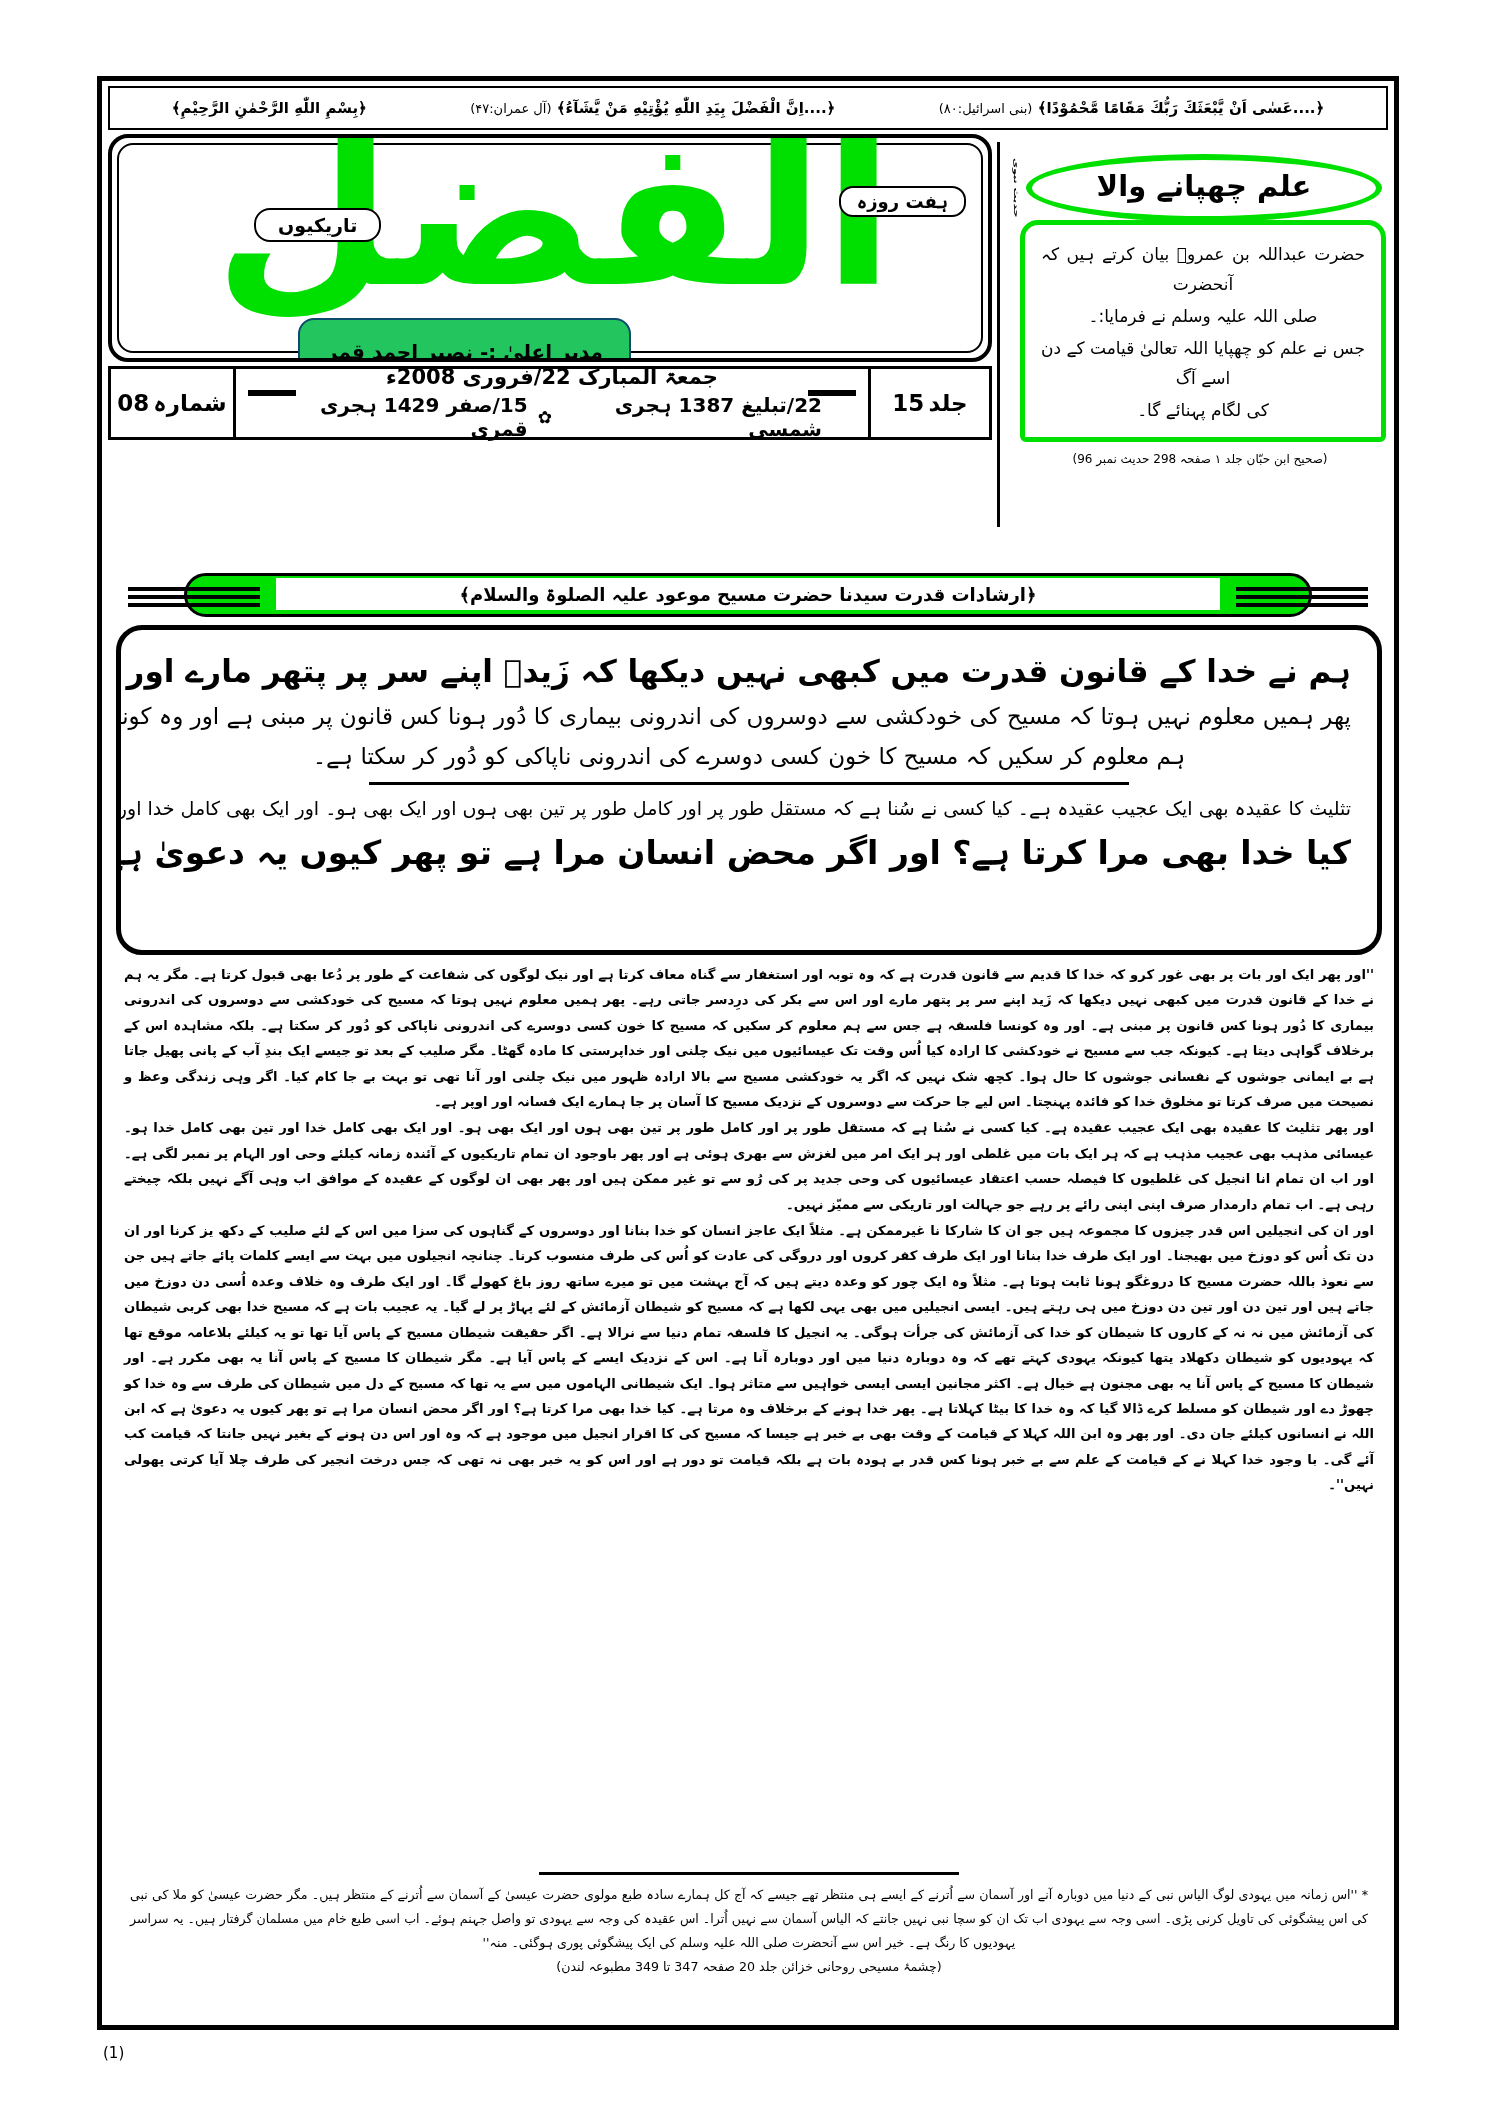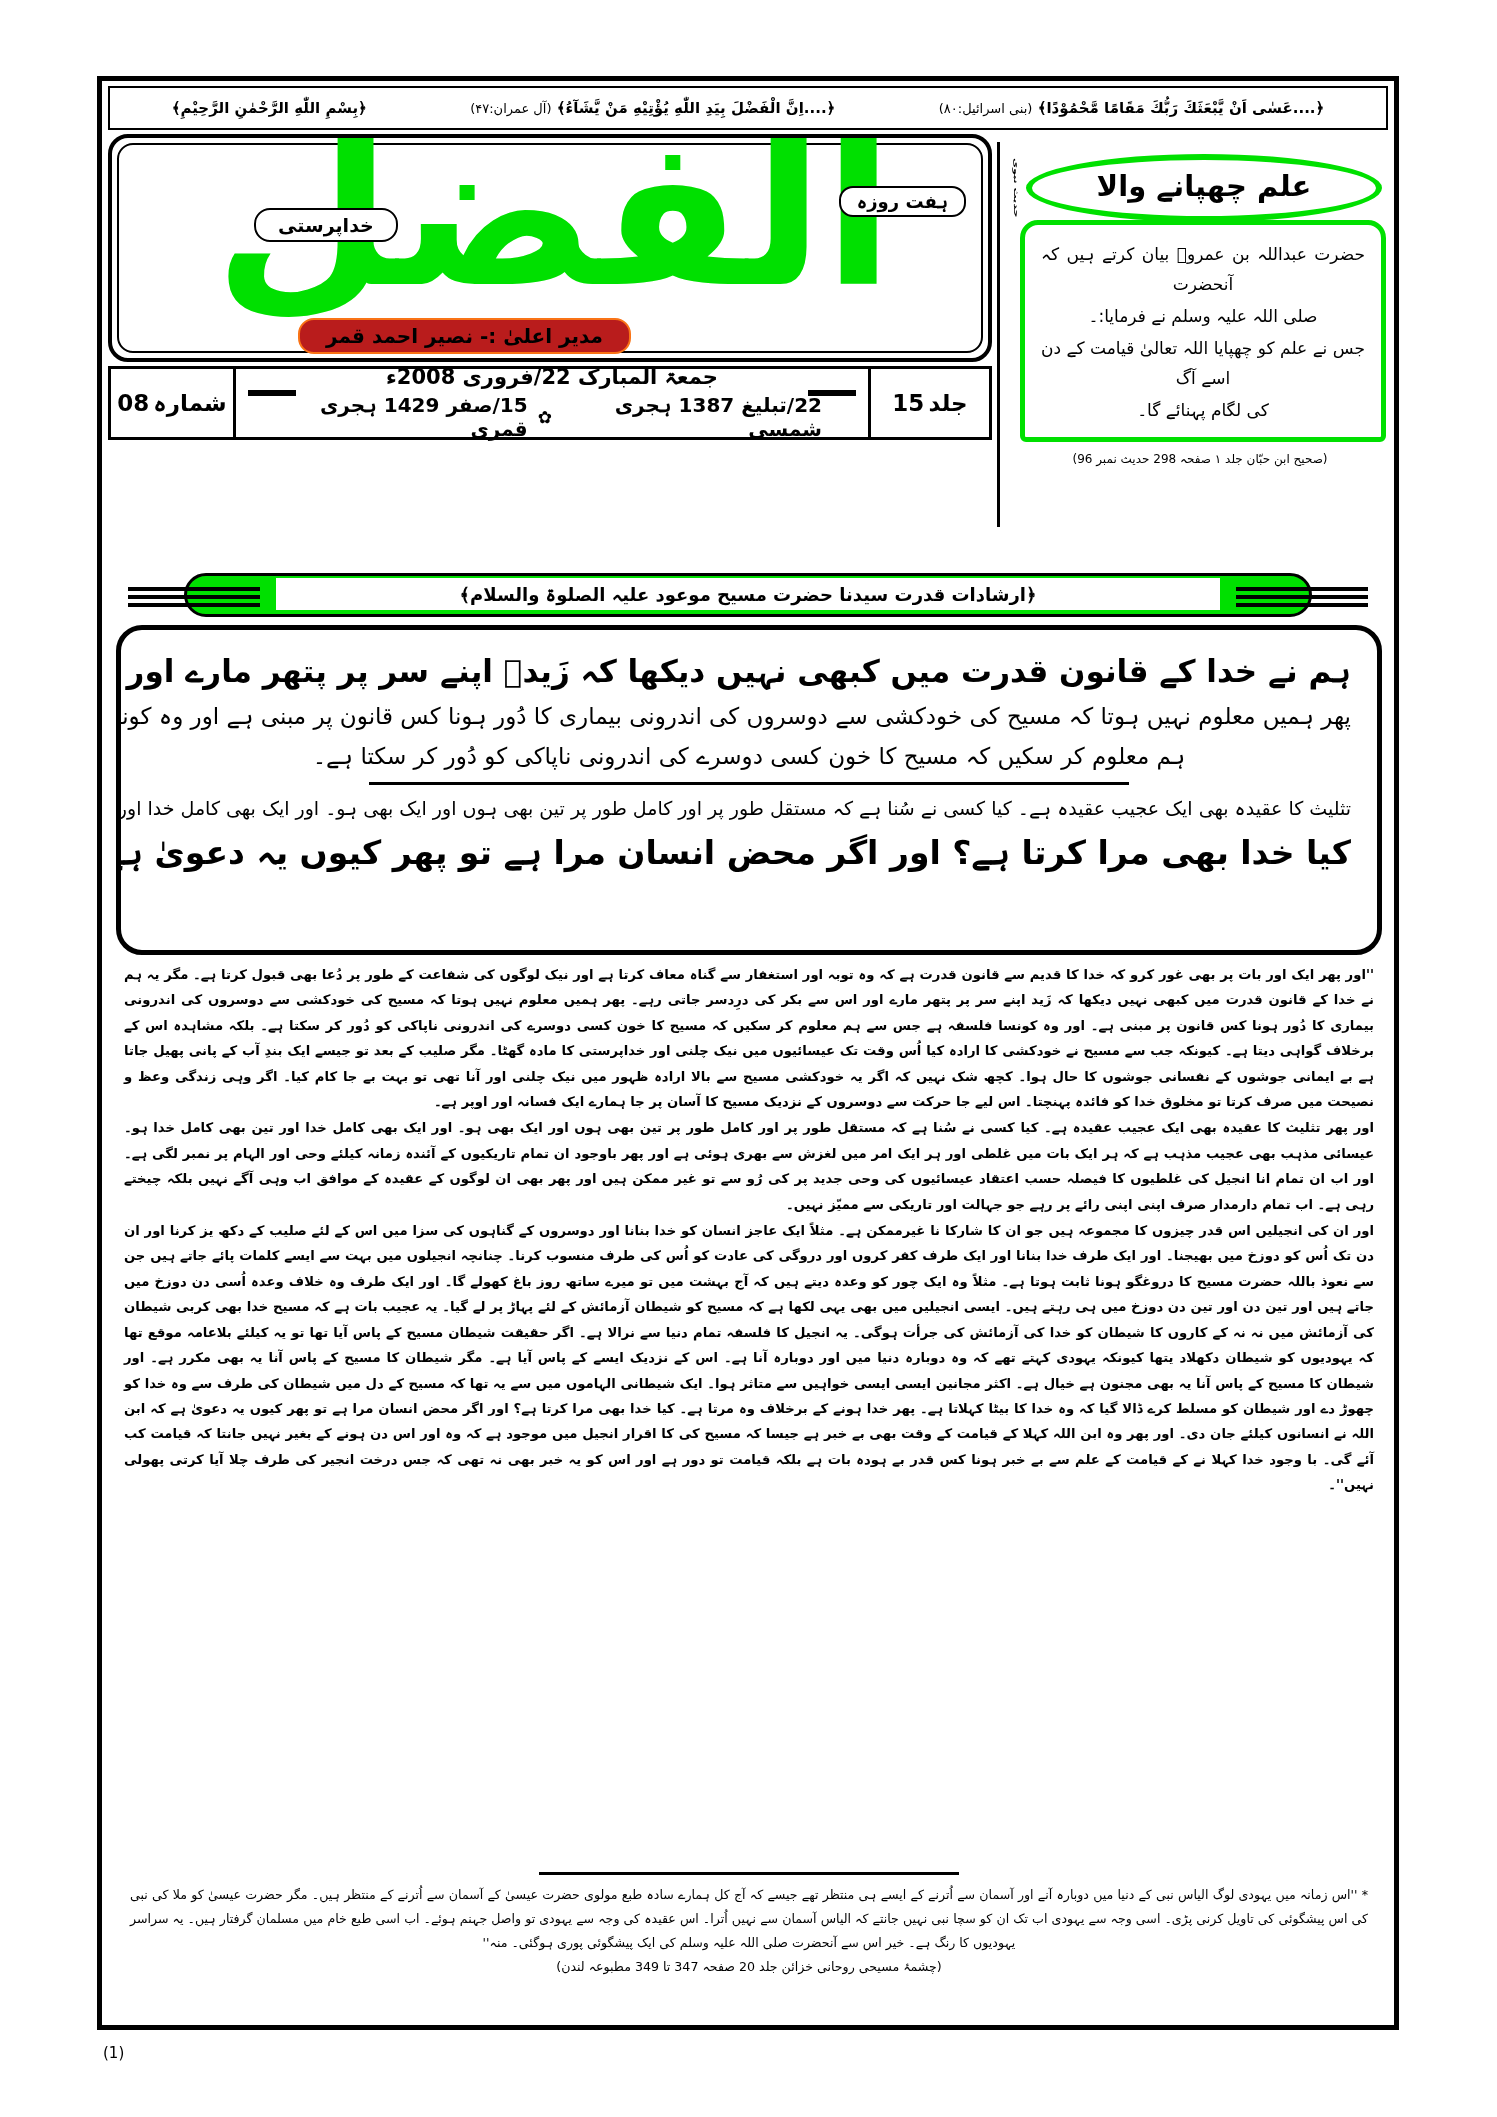--- a/index.html
+++ b/index.html
@@ -204,24 +204,24 @@
     padding: 4px 22px;
     background: #fff;
     font-size: 19px;
     font-weight: bold;
     z-index: 4;
   }
   .badge-editor {
     position: absolute;
     left: 186px;
     top: 180px;
-    border: 2px solid #f97316;
+    border: 2px solid #0c4a6e;
     border-radius: 16px;
-    padding: 4px 26px;
-    background: #b91c1c;
+    padding: 20px 26px;
+    background: #22c55e;
     font-size: 20px;
     font-weight: bold;
     white-space: nowrap;
     z-index: 4;
   }
 
   
   .date-strip {
     position: absolute;
     left: 0px;
@@ -476,21 +476,21 @@
     <span>﴿بِسْمِ اللّٰهِ الرَّحْمٰنِ الرَّحِيْمِ﴾</span>
   </div>
 </div>
 
 <div class="header-row">
 
   <div class="masthead">
     <div class="masthead-inner">
       <div class="logo-text">الفضل</div>
       <div class="badge-weekly">ہفت روزہ</div>
-      <div class="badge-intl">خداپرستی</div>
+      <div class="badge-intl">تاریکیوں</div>
       <div class="badge-editor">مدیر اعلیٰ :-  نصیر احمد قمر</div>
     </div>
 
     <div class="date-strip">
       <div class="vol-cell">
         <span>جلد</span>
         <span>15</span>
       </div>
       <div class="date-cell">
         <span class="dash-r"></span>

